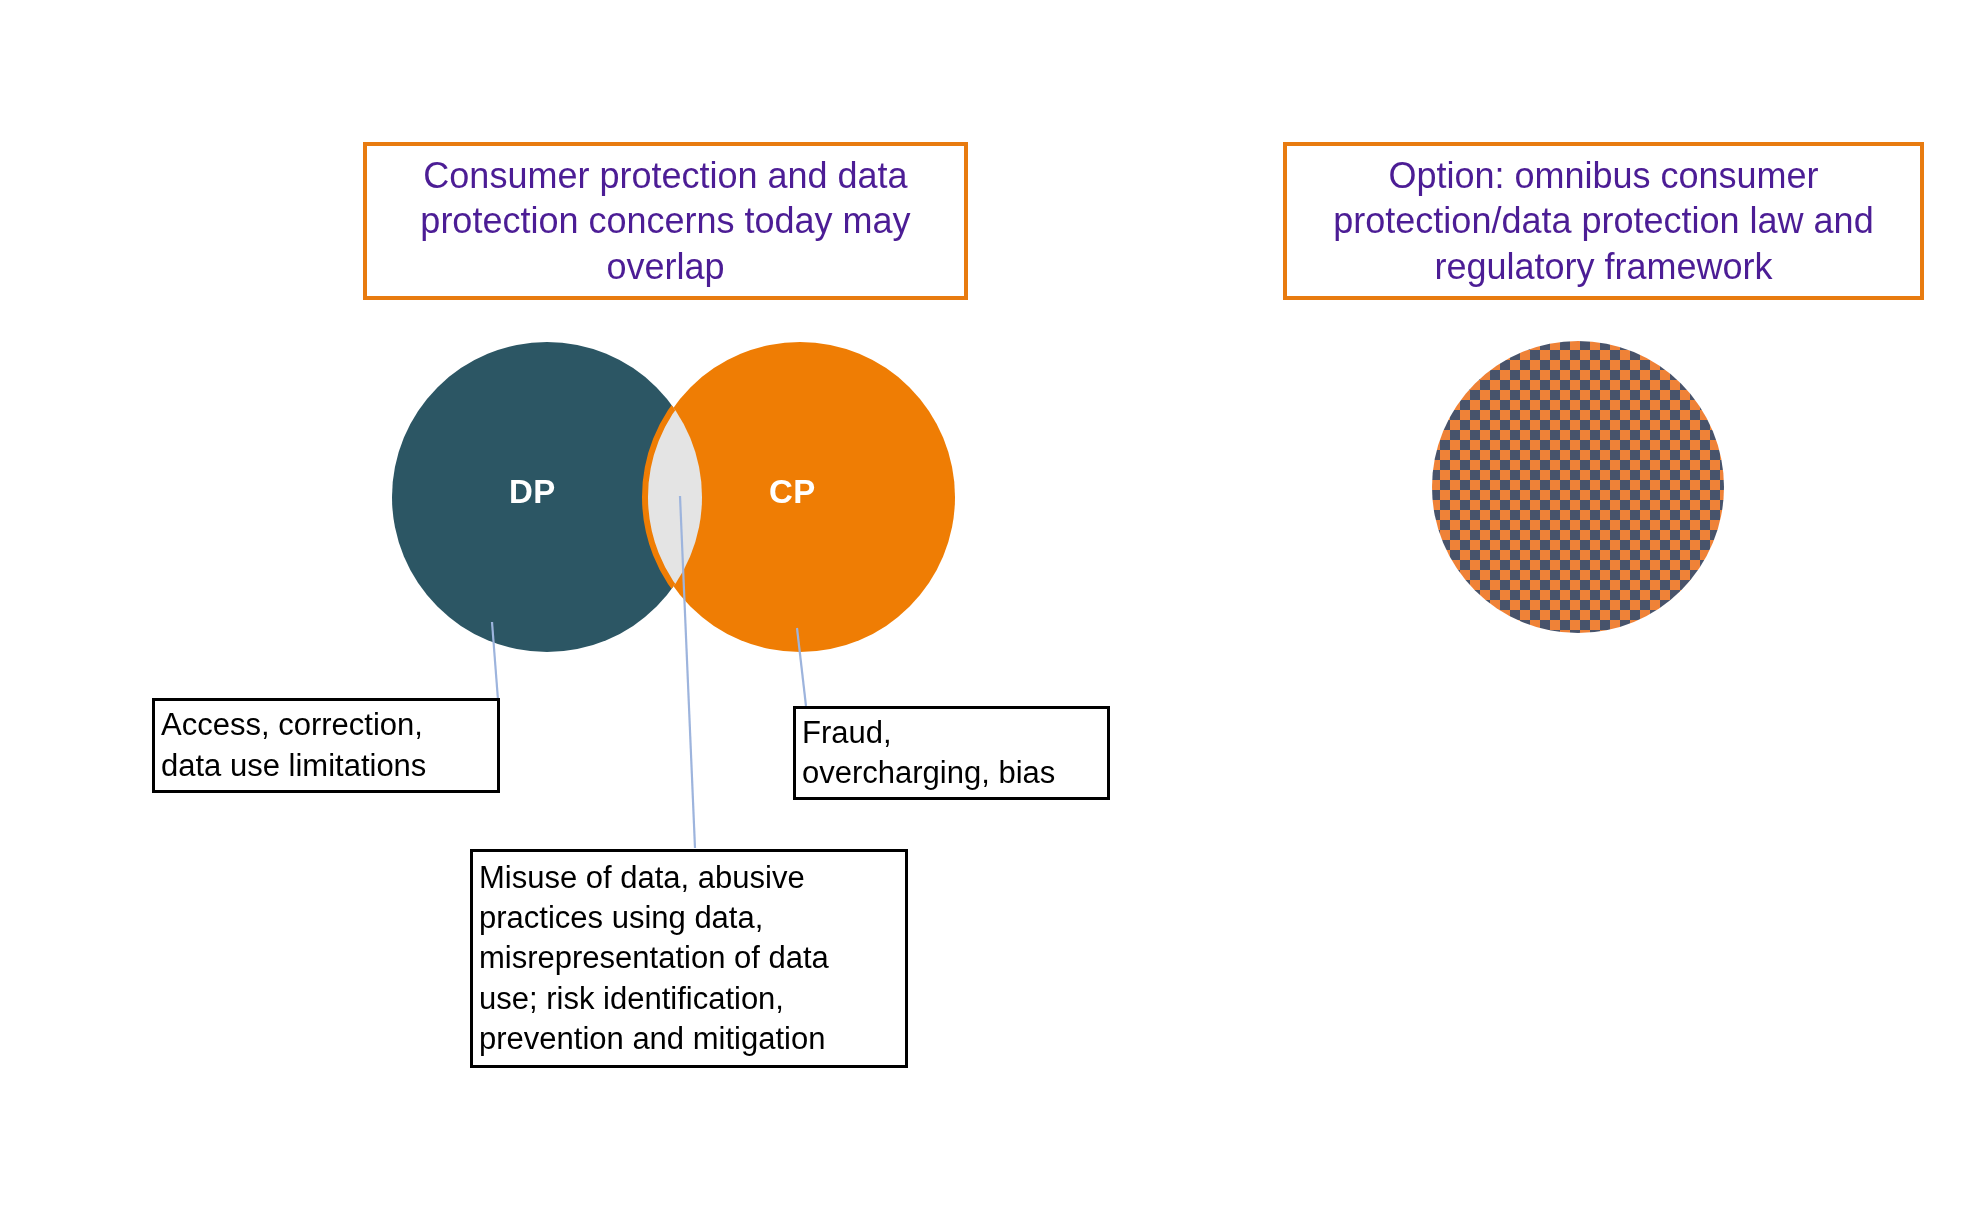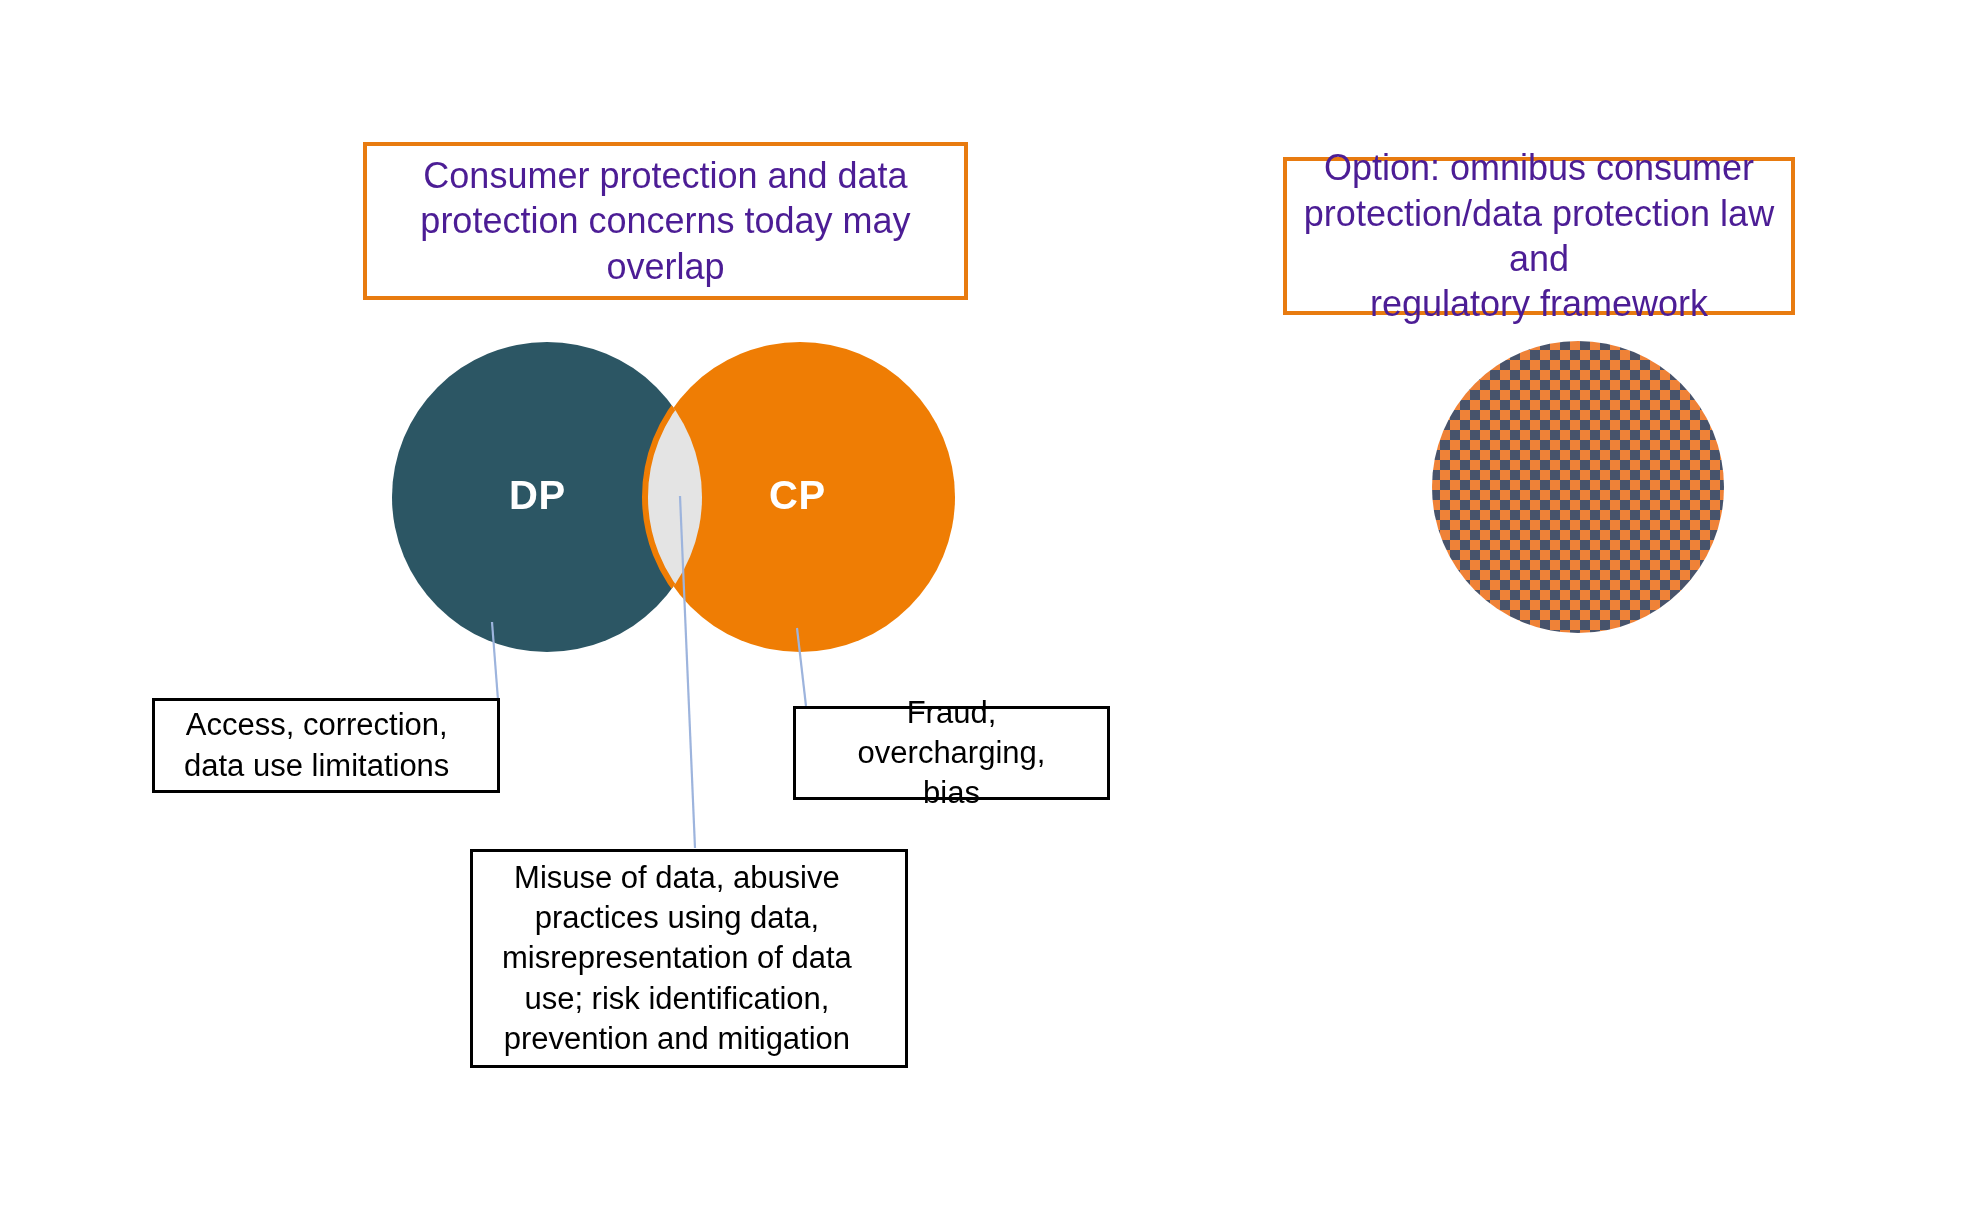--- a/index.html
+++ b/index.html
@@ -39,21 +39,21 @@
   .header-box .htext {
     display: block;
     font-size: 36px;
     line-height: 1.26;
     color: #4c1d95;
     padding: 0 14px;
     white-space: pre-line;
   }
 
   #header-box-left  { left: 363px;  top: 142px; width: 605px; height: 158px; }
-  #header-box-right { left: 1283px; top: 142px; width: 512px; height: 158px; margin-top: 15px; }
+  #header-box-right { left: 1283px; top: 142px; width: 641px; height: 158px; }
 
   
   #venn-wrap {
     position: absolute;
     left: 0; top: 0;
     width: 1979px; height: 1232px;
     pointer-events: none;
   }
   #venn-svg, #checker-svg, #connectors-svg { display: block; }
 
@@ -64,33 +64,33 @@
     border: 3px solid #000000;
     background: #ffffff;
     display: flex;
     align-items: center;
   }
   .callout-box .ctext {
     display: block;
     font-size: 31px;
     line-height: 1.30;
     color: #000000;
-    padding: 6px 29px;
+    padding: 6px 6px;
     white-space: pre-line;
-    text-align: center;
+    text-align: left;
   }
 
   #callout-dp      { left: 152px; top: 698px;  width: 348px; height: 95px; }
   #callout-cp      { left: 793px; top: 706px;  width: 317px; height: 94px; }
   #callout-overlap { left: 470px; top: 849px;  width: 438px; height: 219px; }
 
   
   .venn-label {
     position: absolute;
-    font-size: 40px;
+    font-size: 33px;
     font-weight: bold;
     color: #ffffff;
     letter-spacing: 0.5px;
     user-select: none;
   }
   #label-dp { left: 509px; top: 473px; }
   #label-cp { left: 769px; top: 473px; text-align: right; }
 </style>
 </head>
 <body>

